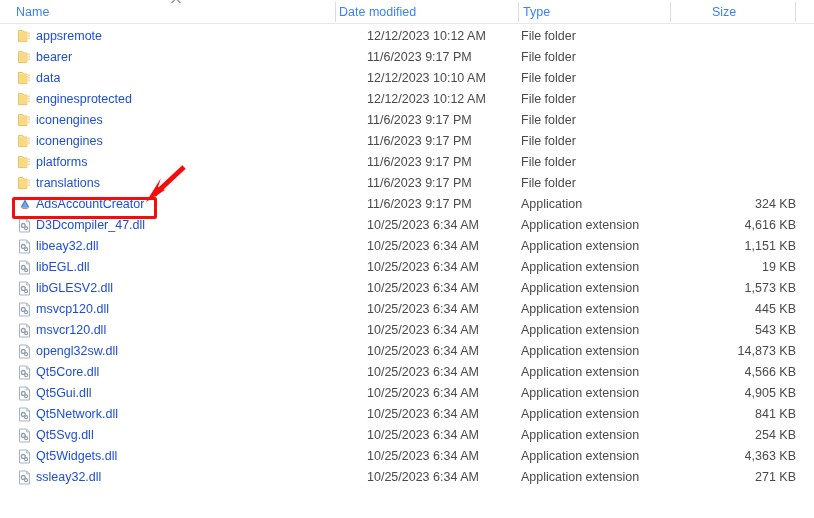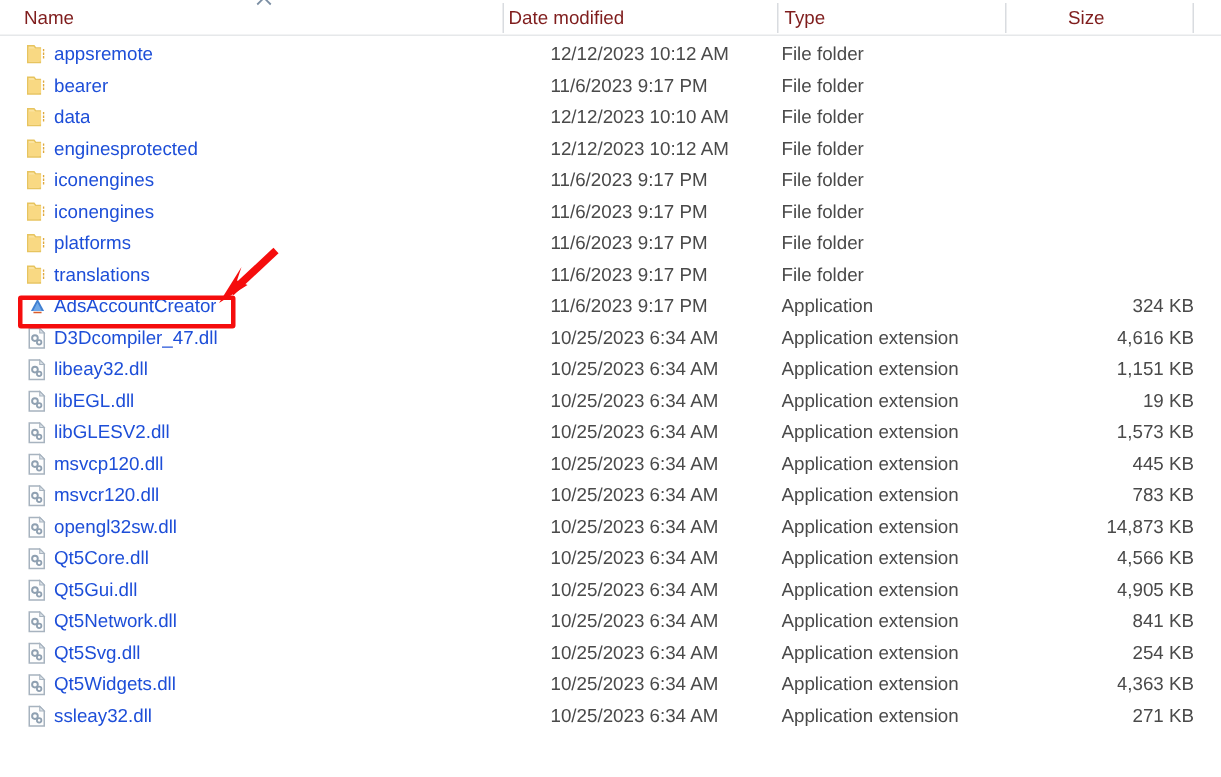--- a/index.html
+++ b/index.html
@@ -7,21 +7,21 @@
     width:814px;height:518px;background:#ffffff;overflow:hidden;
     font-family:"Liberation Sans","DejaVu Sans",sans-serif;
     -webkit-font-smoothing:antialiased;
   }
   .explorer{position:relative;width:814px;height:518px;background:#fff;}
 
   
   .header{position:absolute;left:0;top:0;width:814px;height:24px;background:#fff;}
   .hcell{
     position:absolute;top:0;height:24px;line-height:24px;
-    font-size:12.5px;color:#7f1d1d;white-space:nowrap;
+    font-size:12.5px;color:#3b82f6;white-space:nowrap;
   }
   .hsep{position:absolute;top:2px;width:1px;height:20px;background:#d9dce0;}
   .sortmark{
     position:absolute;top:-3px;left:170px;width:12px;height:10px;
     color:#6a7f96;font-size:11px;line-height:10px;text-align:center;
   }
   .sortmark svg{display:block;}
   .hdivider{position:absolute;left:0;top:23px;width:814px;height:1px;background:#e6e8ea;}
 
   
@@ -282,21 +282,21 @@
           <svg width="16" height="15" viewBox="0 0 16 15">
             <path d="M2.5 1 h7 l3 3 v10 h-10 z" fill="#fdfdfd" stroke="#a7b3bf" stroke-width="1"></path>
             <path d="M9.5 1 v3 h3 z" fill="#dde4ea" stroke="#a7b3bf" stroke-width="0.7"></path>
             <circle cx="6.3" cy="7.4" r="1.9" fill="none" stroke="#8fa0b1" stroke-width="1.3"></circle>
             <circle cx="9.1" cy="10.2" r="1.5" fill="none" stroke="#8fa0b1" stroke-width="1.2"></circle>
           </svg>
         </span>
         <span class="cell c-name">msvcr120.dll</span>
         <span class="cell c-date">10/25/2023 6:34 AM</span>
         <span class="cell c-type">Application extension</span>
-        <span class="cell c-size">783 KB</span>
+        <span class="cell c-size">543 KB</span>
       </div>
       <div class="row">
         <span class="ic">
           <svg width="16" height="15" viewBox="0 0 16 15">
             <path d="M2.5 1 h7 l3 3 v10 h-10 z" fill="#fdfdfd" stroke="#a7b3bf" stroke-width="1"></path>
             <path d="M9.5 1 v3 h3 z" fill="#dde4ea" stroke="#a7b3bf" stroke-width="0.7"></path>
             <circle cx="6.3" cy="7.4" r="1.9" fill="none" stroke="#8fa0b1" stroke-width="1.3"></circle>
             <circle cx="9.1" cy="10.2" r="1.5" fill="none" stroke="#8fa0b1" stroke-width="1.2"></circle>
           </svg>
         </span>

